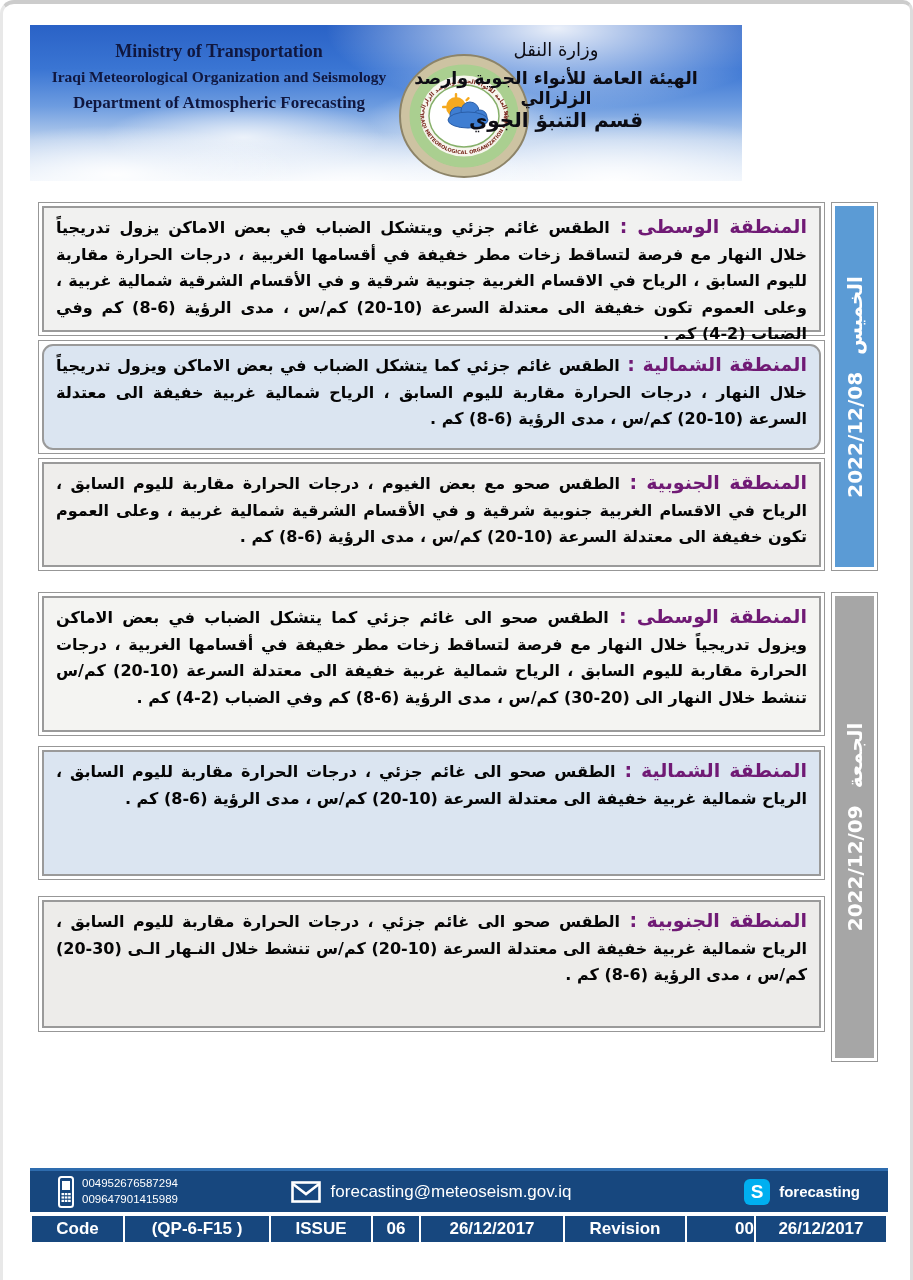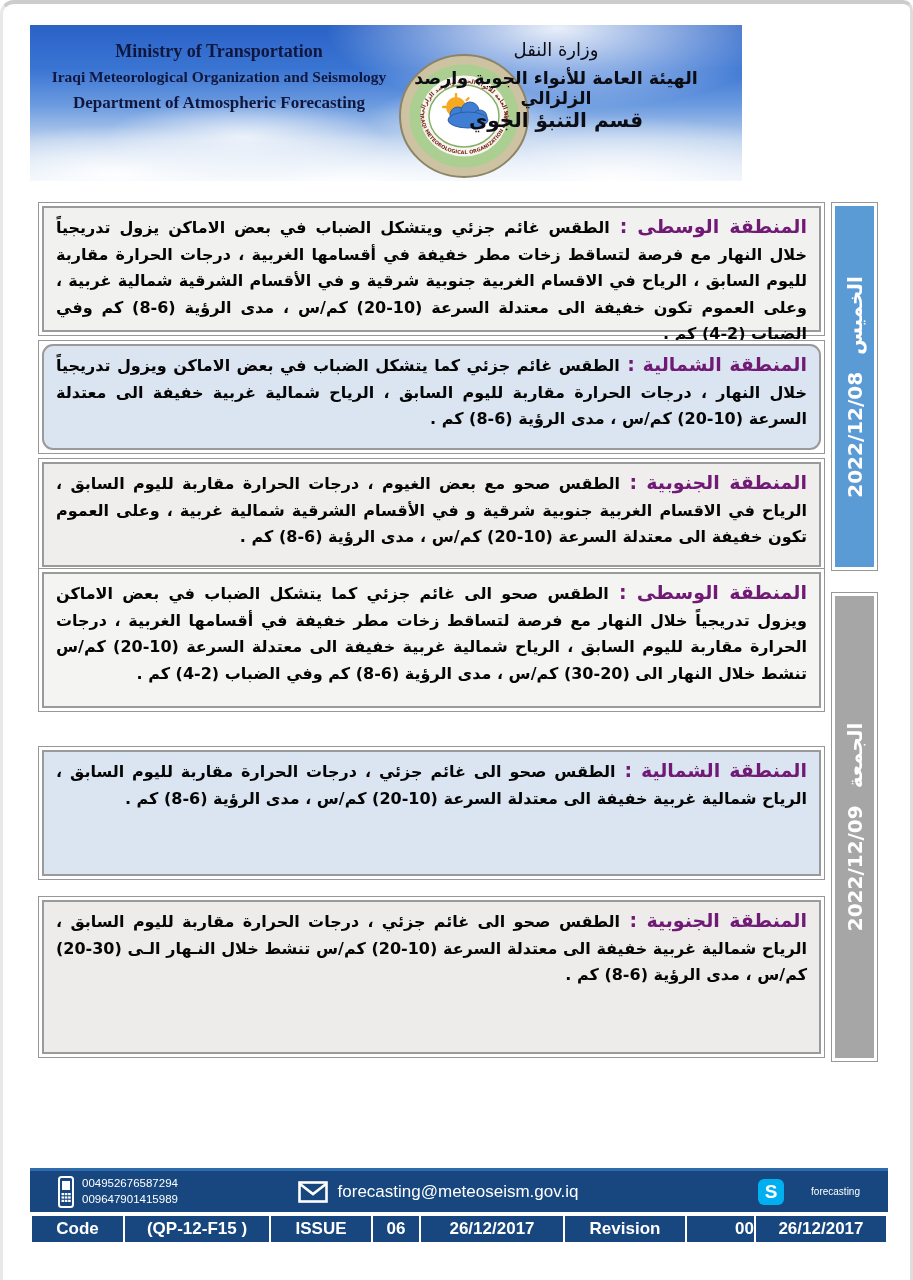--- a/index.html
+++ b/index.html
@@ -49,21 +49,21 @@
   .contact { position:absolute; left:30px; top:1168px; width:858px; height:44px;
     background:#17477e; border-top:3px solid #2e6cae; display:flex; align-items:center; color:#fff; }
   .ph-group { display:flex; align-items:center; margin-left:26px; }
   .ph-nums { font-family:"Liberation Sans", sans-serif; font-size:11.5px; line-height:1.35; margin-left:6px; }
   .mail-group { display:flex; align-items:center; margin:0 auto; transform:translateX(-30px); }
   .mail-text { font-family:"Liberation Sans", sans-serif; font-size:17px; margin-left:10px; }
   .skype-group { display:flex; align-items:center; margin-right:28px; }
   .skype-badge { width:26px; height:26px; background:#00aff0; border-radius:6px; color:#fff;
     font-family:"Liberation Sans", sans-serif; font-weight:bold; font-size:19px;
     display:flex; align-items:center; justify-content:center; }
-  .skype-text { font-family:"Liberation Sans", sans-serif; font-size:10px; margin-left:27px; }
+  .skype-text { font-family:"Liberation Sans", sans-serif; font-size:15px; margin-left:9px;font-weight:bold; }
 
   .codebar { position:absolute; left:30px; top:1214px; width:858px; height:30px;
     background:#17477e; display:flex; direction:ltr; }
   .cell { border:2px solid #ffffff; margin-left:-2px; display:flex; align-items:center; justify-content:center;
     color:#fff; font-family:"Liberation Sans", sans-serif; font-weight:bold; font-size:17px; white-space:nowrap; }
   .cell:first-child { margin-left:0; }
   .c1{flex:0 0 95px;} .c2{flex:0 0 148px;} .c3{flex:0 0 104px;} .c4{flex:0 0 50px;}
   .c5{flex:0 0 146px;} .c6{flex:0 0 124px;} .c7{flex:0 0 50px;padding-left:48px;} .c8{flex:1;}
 </style>
 </head>
@@ -134,31 +134,31 @@
   </div>
   <div class="daybar" style="top:202px; height:369px;">
     <div class="daybar-in" style="background-color: rgb(91, 155, 213);">
       <div class="rot">
         <span>الخميس</span>
         <span class="d">2022/12/08</span>
       </div>
     </div>
   </div>
 
-  <div class="wbox" style="top:568px; height:144px;">
+  <div class="wbox" style="top:592px; height:144px;">
     <div class="wbox-in" style="background-color: rgb(244, 244, 242);">
       <span class="rtitle">المنطقة الوسطى : </span><span>الطقس صحو الى غائم جزئي كما يتشكل الضباب في بعض الاماكن ويزول تدريجياً خلال النهار مع فرصة لتساقط زخات مطر خفيفة في أقسامها الغربية ، درجات الحرارة مقاربة لليوم السابق ، الرياح شمالية غربية خفيفة الى معتدلة السرعة (10-20) كم/س تنشط خلال النهار الى (20-30) كم/س ، مدى الرؤية (6-8) كم وفي الضباب (2-4) كم .</span>
     </div>
   </div>
   <div class="wbox" style="top:746px; height:134px;">
     <div class="wbox-in" style="background-color: rgb(219, 229, 241);">
       <span class="rtitle">المنطقة الشمالية : </span><span>الطقس صحو الى غائم جزئي ، درجات الحرارة مقاربة لليوم السابق ، الرياح شمالية غربية خفيفة الى معتدلة السرعة (10-20) كم/س ، مدى الرؤية (6-8) كم .</span>
     </div>
   </div>
-  <div class="wbox" style="top:896px; height:162px;">
+  <div class="wbox" style="top:896px; height:136px;">
     <div class="wbox-in" style="background-color: rgb(237, 236, 234);">
       <span class="rtitle">المنطقة الجنوبية : </span><span>الطقس صحو الى غائم جزئي ، درجات الحرارة مقاربة لليوم السابق ، الرياح شمالية غربية خفيفة الى معتدلة السرعة (10-20) كم/س تنشط خلال النـهار الـى (30-20) كم/س ، مدى الرؤية (6-8) كم .</span>
     </div>
   </div>
   <div class="daybar" style="top:592px; height:470px;">
     <div class="daybar-in" style="background-color: rgb(166, 166, 166);">
       <div class="rot">
         <span>الجمعة</span>
         <span class="d">2022/12/09</span>
       </div>
@@ -197,21 +197,21 @@
     </div>
 
     <div class="skype-group">
       <div class="skype-badge">S</div>
       <span class="skype-text">forecasting</span>
     </div>
   </div>
 
   <div class="codebar">
     <div class="cell c1">Code</div>
-    <div class="cell c2">(QP-12-F15 )</div>
+    <div class="cell c2">(QP-6-F15 )</div>
     <div class="cell c3">ISSUE</div>
     <div class="cell c4">06</div>
     <div class="cell c5">26/12/2017</div>
     <div class="cell c6">Revision</div>
     <div class="cell c7">00</div>
     <div class="cell c8">26/12/2017</div>
   </div>
 </div>
 
 </body></html>

